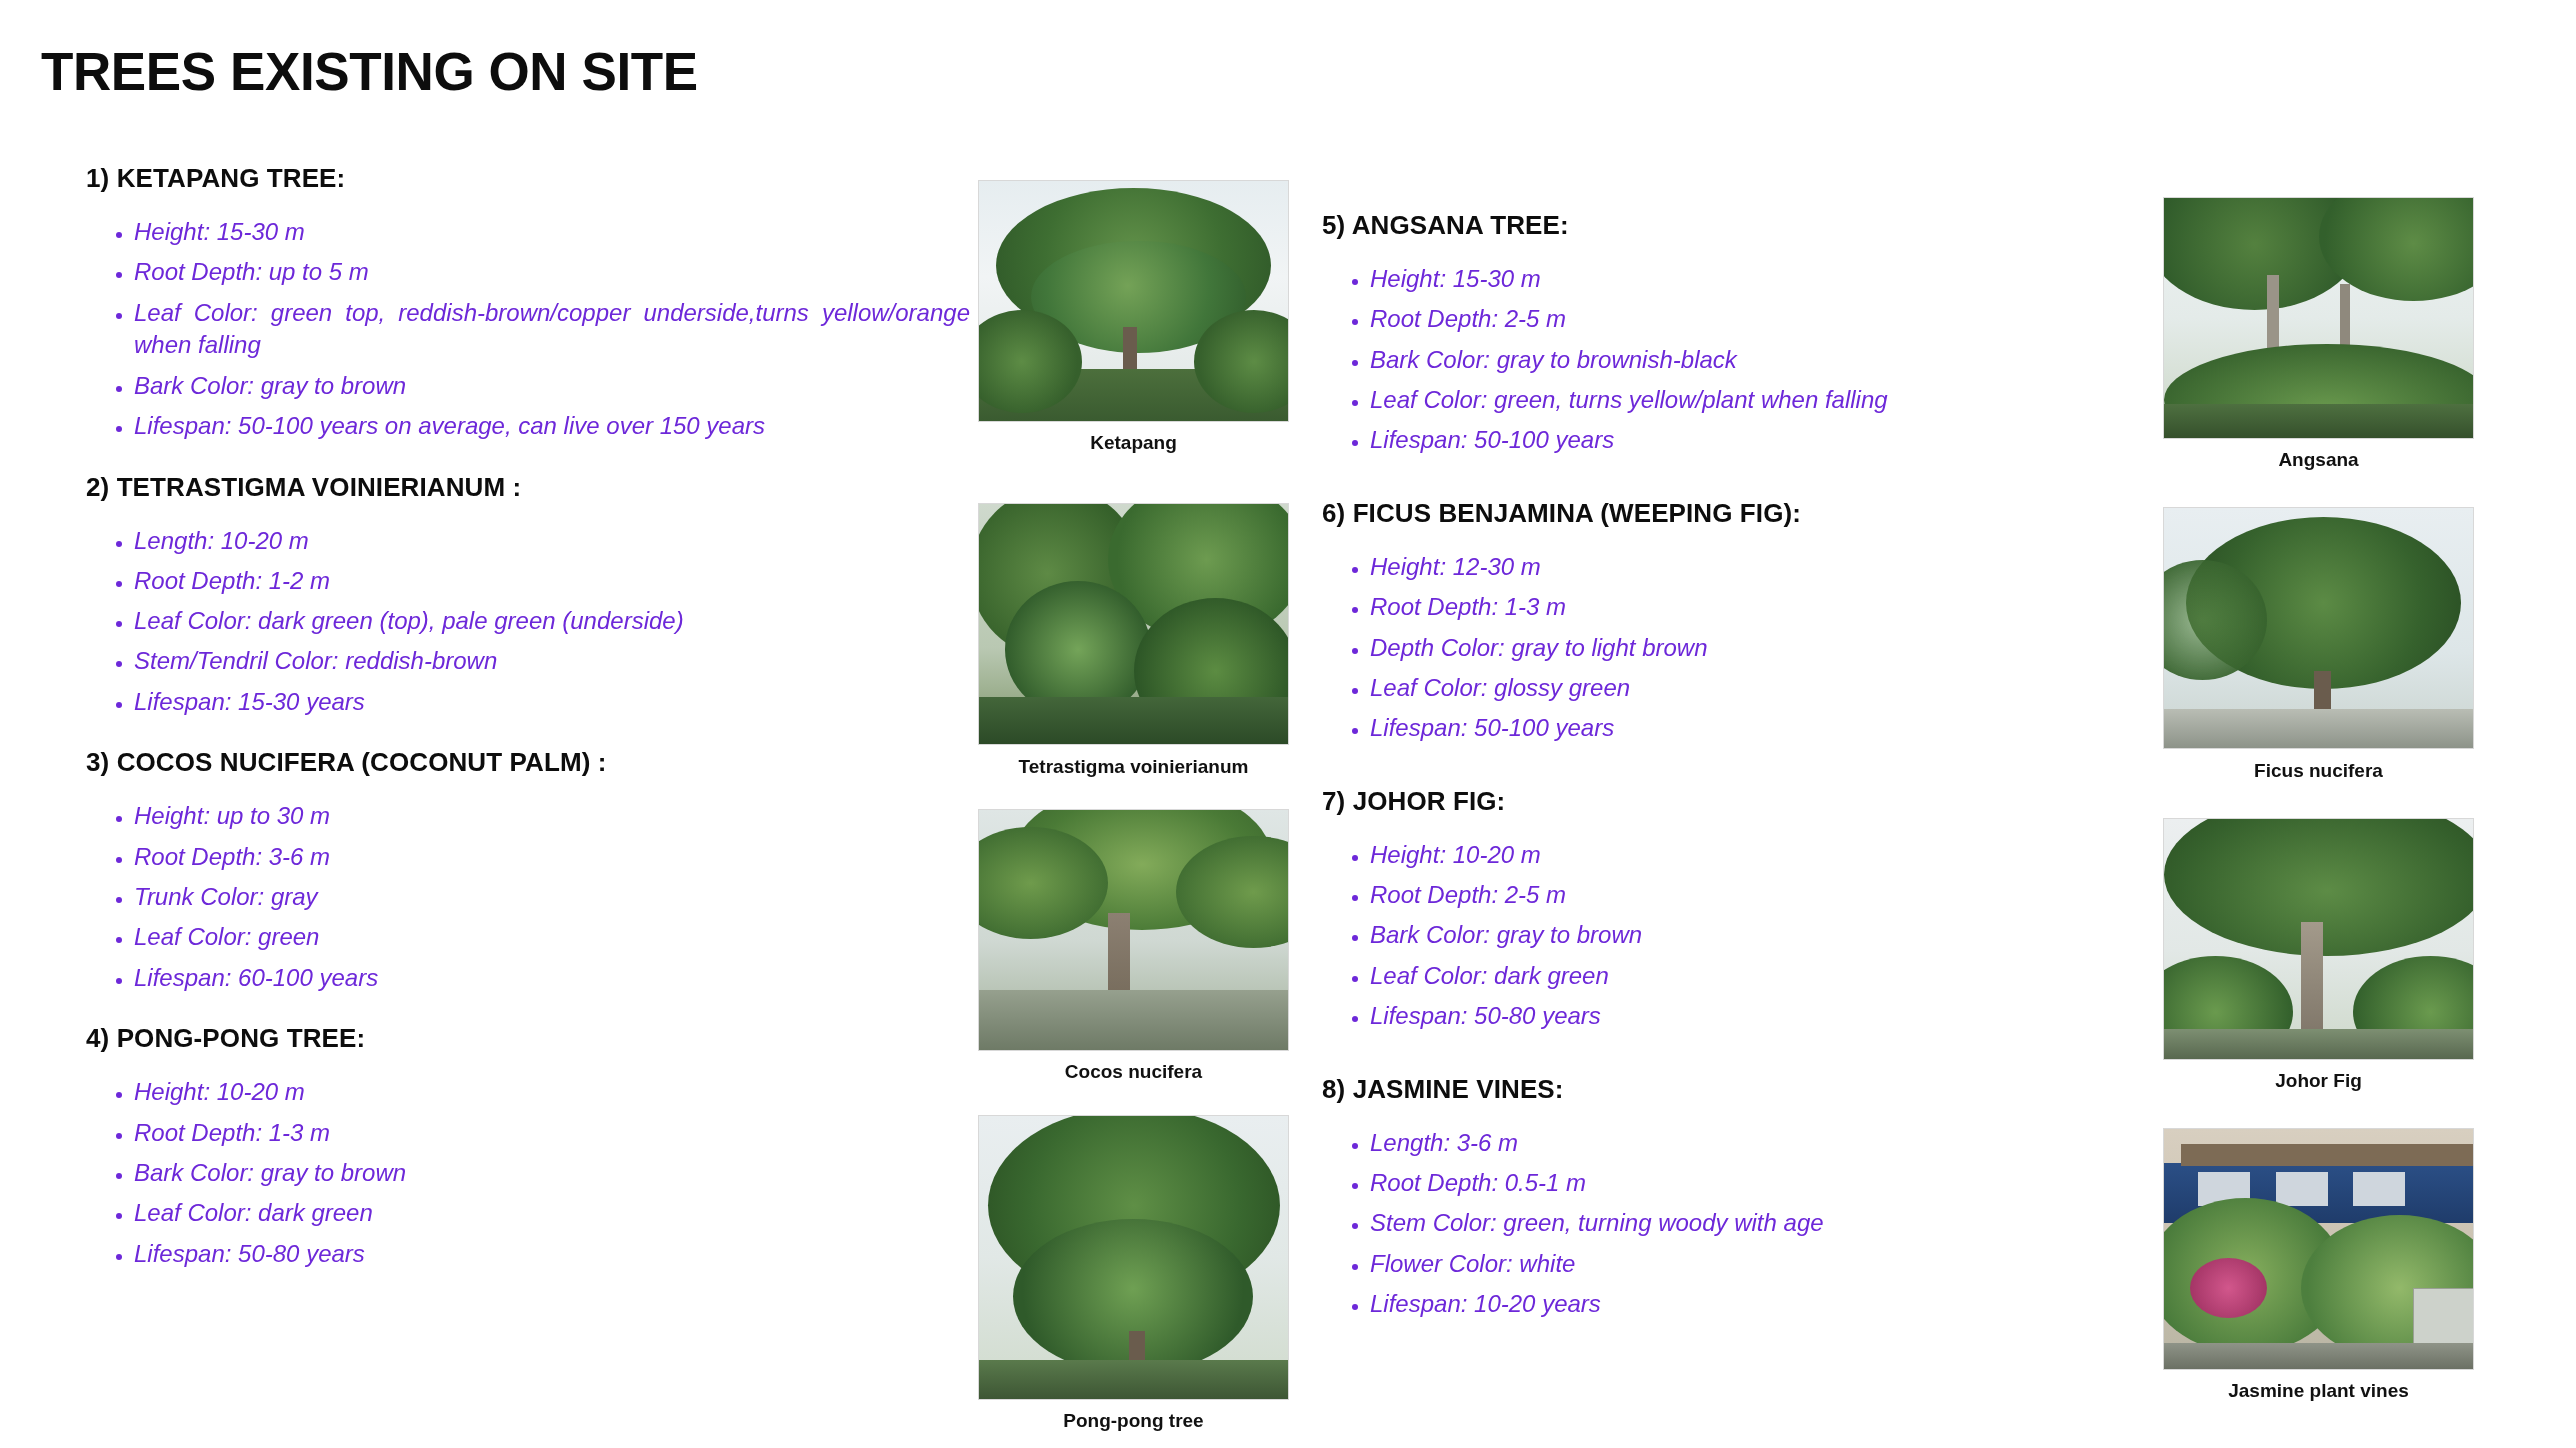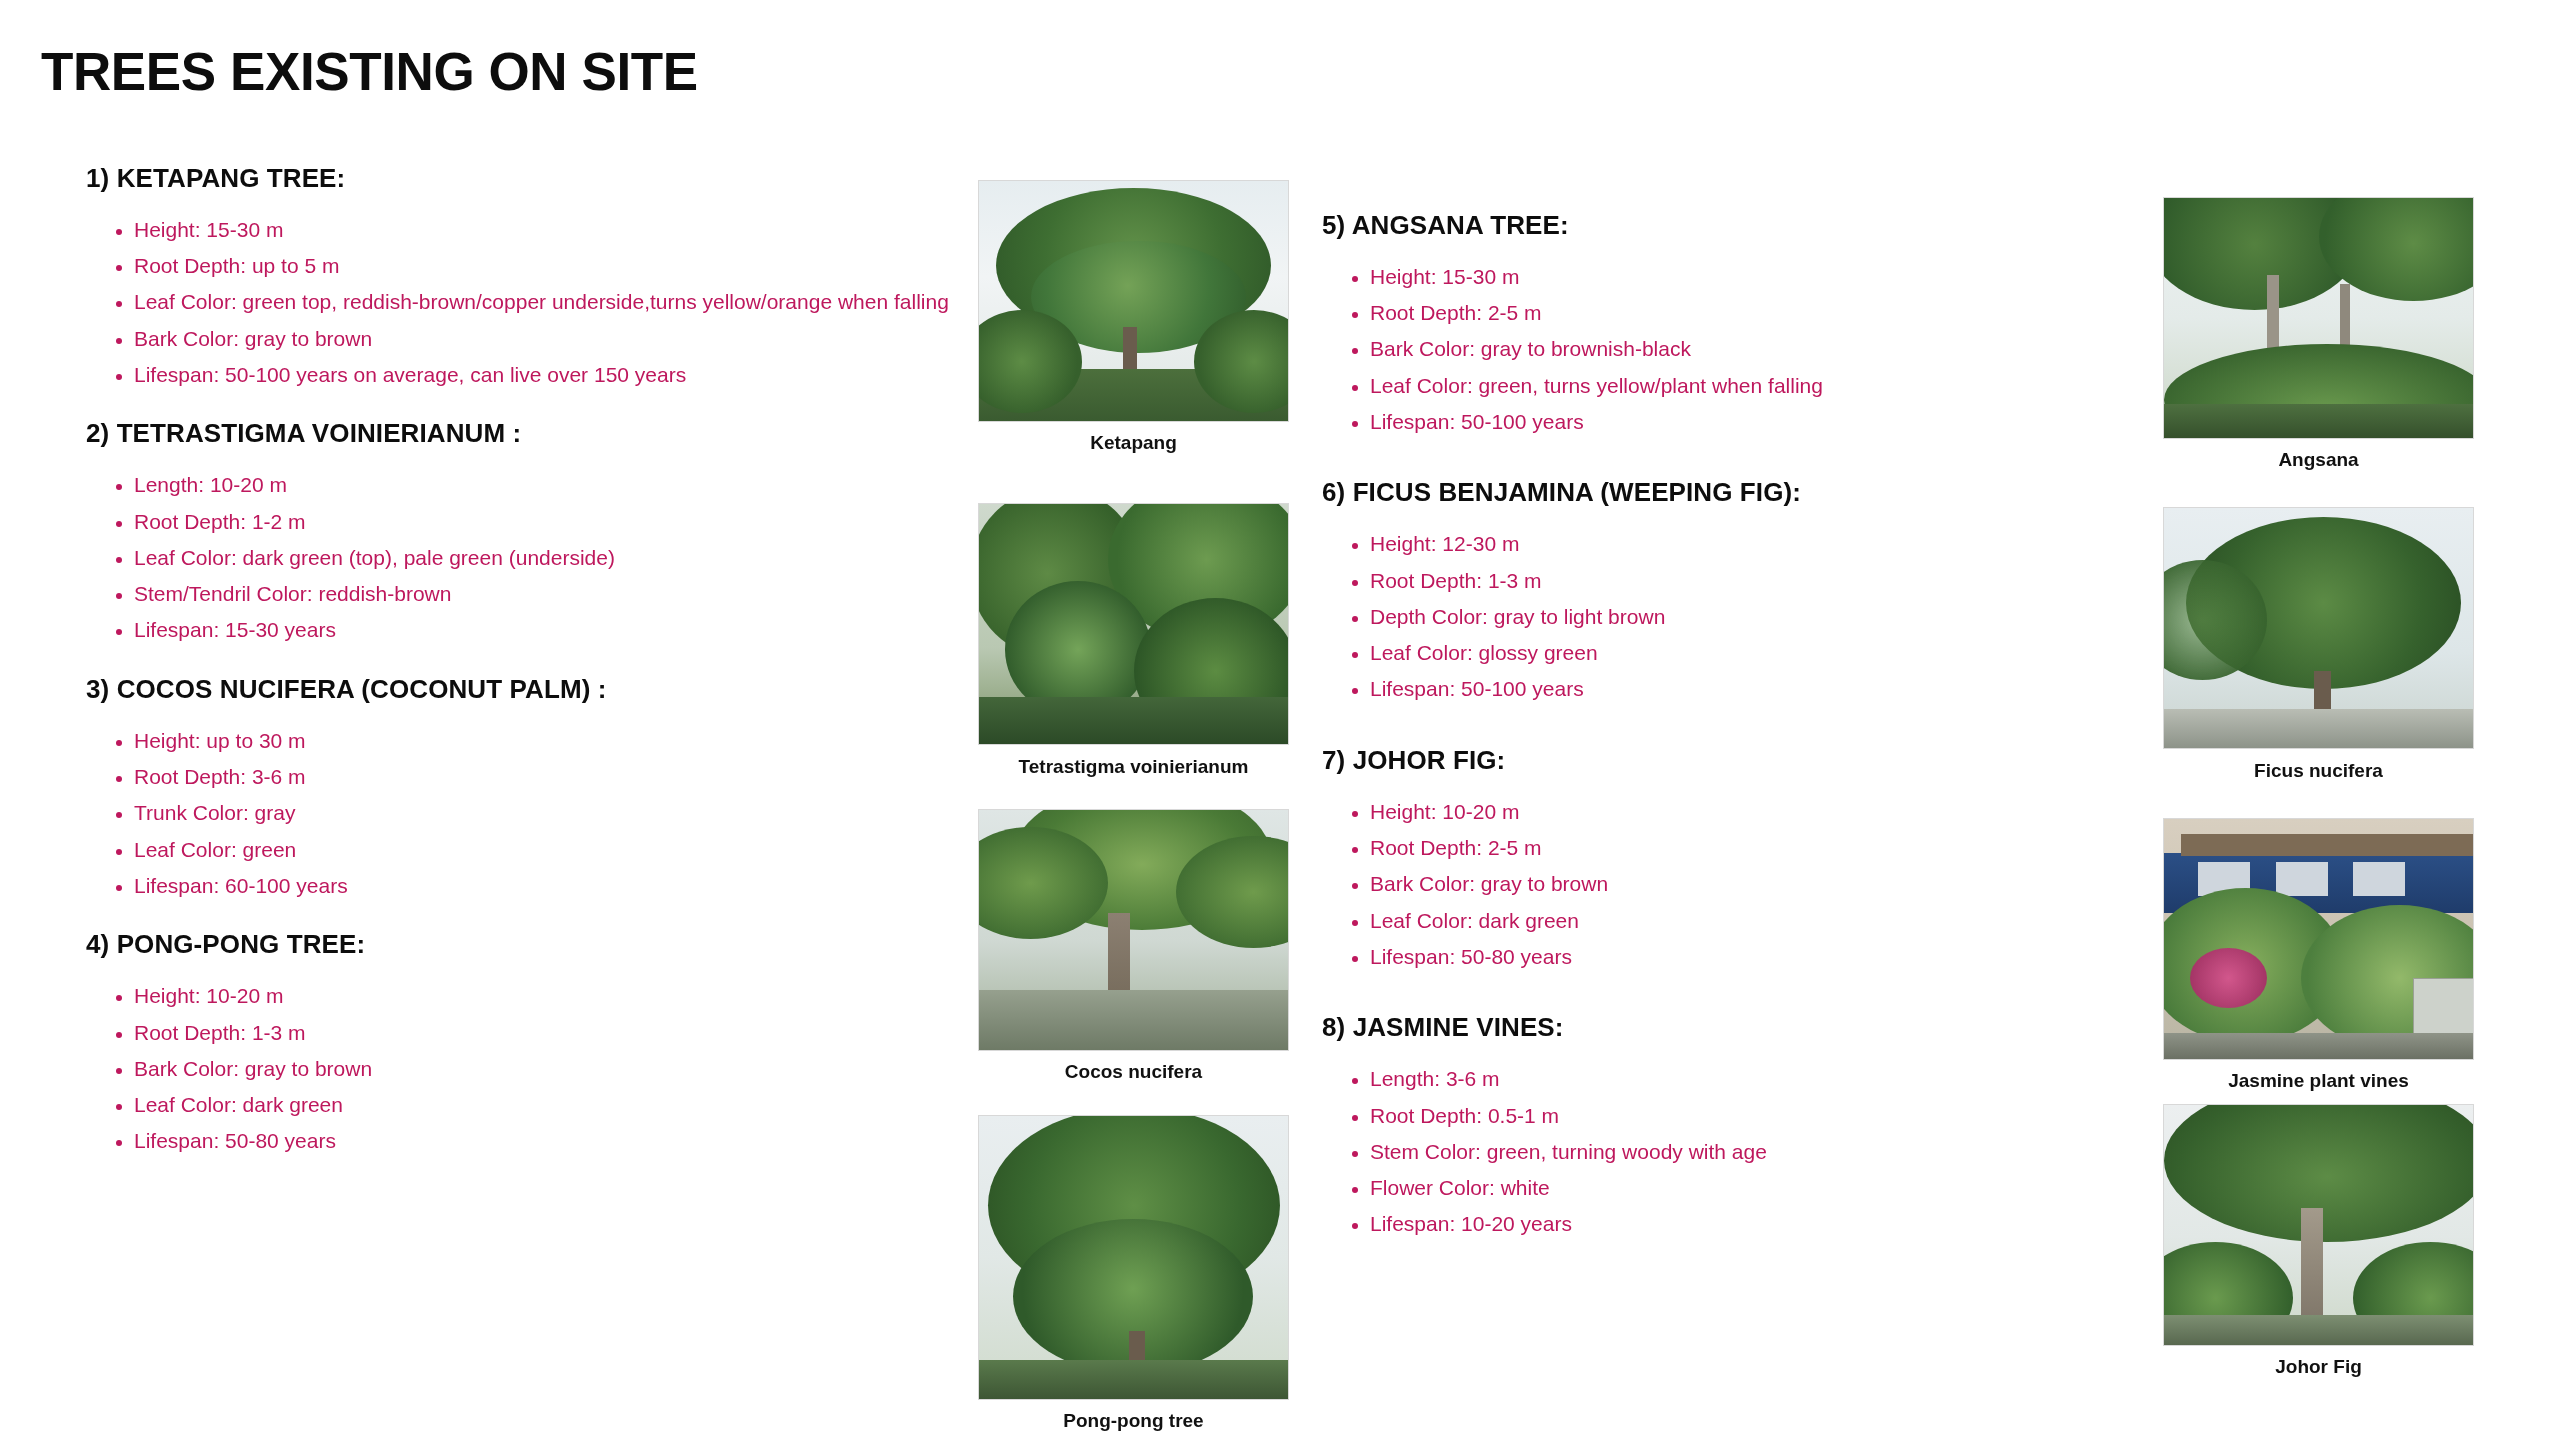--- a/index.html
+++ b/index.html
@@ -67,24 +67,25 @@
   }
   .entry {
     margin-bottom: 29px;
   }
   ul.facts {
     list-style: disc;
     margin: 0 0 0 0;
     padding-left: 48px;
   }
   ul.facts li {
-    font-size: 21px;
+    font-size: 24px;
     line-height: 1.36;
-    color: #be185d;
+    color: #6d28d9;
     margin-bottom: 7.7px;
+    font-style: italic;
   }
   ul.facts li::marker {
     font-size: 19px;
   }
   .wrap-just {
     text-align: justify;
   }
 
   
   .figure {
@@ -299,47 +300,47 @@
 
     <div class="figure" style="margin-bottom:36px;">
       <div class="photo" style="height:240px;">
         <div class="ph-sky" style="background:linear-gradient(#e8eef1 0%,#dde6e8 60%,#c9d3ce 100%);"></div>
         <div class="ph-canopy" style="left:21.5px;top:8.6px;width:275px;height:172px;background:radial-gradient(circle at 50% 50%, #5c8b45 0%, #36622d 60%, #274a22 100%);"></div>
         <div class="ph-canopy" style="left:-26px;top:52px;width:129px;height:120px;background:radial-gradient(circle at 50% 50%, #68975290 0%, #35602c 80%);"></div>
         <div class="ph-trunk" style="left:150px;top:163px;width:17px;height:52px;"></div>
         <div class="ph-ground" style="height:39px;background:linear-gradient(#b9bdb4,#8d9389);"></div>
       </div>
       <div class="fig-caption">Ficus nucifera</div>
+    </div>
+
+    <div class="figure" style="margin-bottom:36px;">
+      <div class="photo" style="height:240px;">
+        <div class="ph-sky" style="background:linear-gradient(#eceff0 0%,#e2e8e6 55%,#cdd8c9 100%);"></div>
+        <div class="ph-canopy" style="left:0px;top:-26px;width:326px;height:163px;background:radial-gradient(ellipse at 50% 60%, #5d8c46 0%, #35602c 65%, #27491f 100%);"></div>
+        <div class="ph-trunk" style="left:137px;top:103px;width:22px;height:129px;background:linear-gradient(#a39a8b,#7b7265);"></div>
+        <div class="ph-canopy" style="left:-26px;top:137px;width:155px;height:112px;background:radial-gradient(circle at 50% 50%, #6a9a4e 0%, #33602c 80%);"></div>
+        <div class="ph-canopy" style="left:189px;top:137px;width:155px;height:112px;background:radial-gradient(circle at 50% 50%, #6a9a4e 0%, #33602c 80%);"></div>
+        <div class="ph-ground" style="height:30px;background:linear-gradient(#7d8f72,#58684f);"></div>
+      </div>
+      <div class="fig-caption">Johor Fig</div>
     </div>
 
     <div class="figure">
       <div class="photo" style="height:240px;">
         <div class="ph-sky" style="background:linear-gradient(#d8cfc0 0%,#cfc6b6 35%,#b9b5a3 100%);"></div>
         <div style="position:absolute;left:0;right:0;top:34px;height:60px;background:linear-gradient(#2b4f86,#1f3c6b);"></div>
         <div style="position:absolute;left:17px;top:15.5px;width:292px;height:22px;background:#7d6b55;"></div>
         <div style="position:absolute;left:34px;top:43px;width:52px;height:34px;background:#cfd6dd;"></div>
         <div style="position:absolute;left:112px;top:43px;width:52px;height:34px;background:#cfd6dd;"></div>
         <div style="position:absolute;left:189px;top:43px;width:52px;height:34px;background:#cfd6dd;"></div>
         <div class="ph-canopy" style="left:-17px;top:69px;width:197px;height:155px;background:radial-gradient(circle at 50% 50%, #86ae5d 0%, #47793a 75%);"></div>
         <div class="ph-canopy" style="left:137px;top:86px;width:197px;height:146px;background:radial-gradient(circle at 50% 50%, #93b96a 0%, #4d7f3e 75%);"></div>
         <div class="ph-canopy" style="left:26px;top:129px;width:77px;height:60px;background:radial-gradient(circle at 50% 50%, #d2578c 0%, #a33465 80%);"></div>
         <div style="position:absolute;left:249px;top:159px;width:69px;height:60px;background:#cdd2cb;border:1.7px solid #9aa095;"></div>
         <div class="ph-ground" style="height:26px;background:linear-gradient(#8f9488,#6b7064);"></div>
       </div>
       <div class="fig-caption">Jasmine plant vines</div>
     </div>
 
-    <div class="figure" style="margin-bottom:36px;">
-      <div class="photo" style="height:240px;">
-        <div class="ph-sky" style="background:linear-gradient(#eceff0 0%,#e2e8e6 55%,#cdd8c9 100%);"></div>
-        <div class="ph-canopy" style="left:0px;top:-26px;width:326px;height:163px;background:radial-gradient(ellipse at 50% 60%, #5d8c46 0%, #35602c 65%, #27491f 100%);"></div>
-        <div class="ph-trunk" style="left:137px;top:103px;width:22px;height:129px;background:linear-gradient(#a39a8b,#7b7265);"></div>
-        <div class="ph-canopy" style="left:-26px;top:137px;width:155px;height:112px;background:radial-gradient(circle at 50% 50%, #6a9a4e 0%, #33602c 80%);"></div>
-        <div class="ph-canopy" style="left:189px;top:137px;width:155px;height:112px;background:radial-gradient(circle at 50% 50%, #6a9a4e 0%, #33602c 80%);"></div>
-        <div class="ph-ground" style="height:30px;background:linear-gradient(#7d8f72,#58684f);"></div>
-      </div>
-      <div class="fig-caption">Johor Fig</div>
-    </div>
-
   </div>
 
 </div>
 
 
 </body></html>

